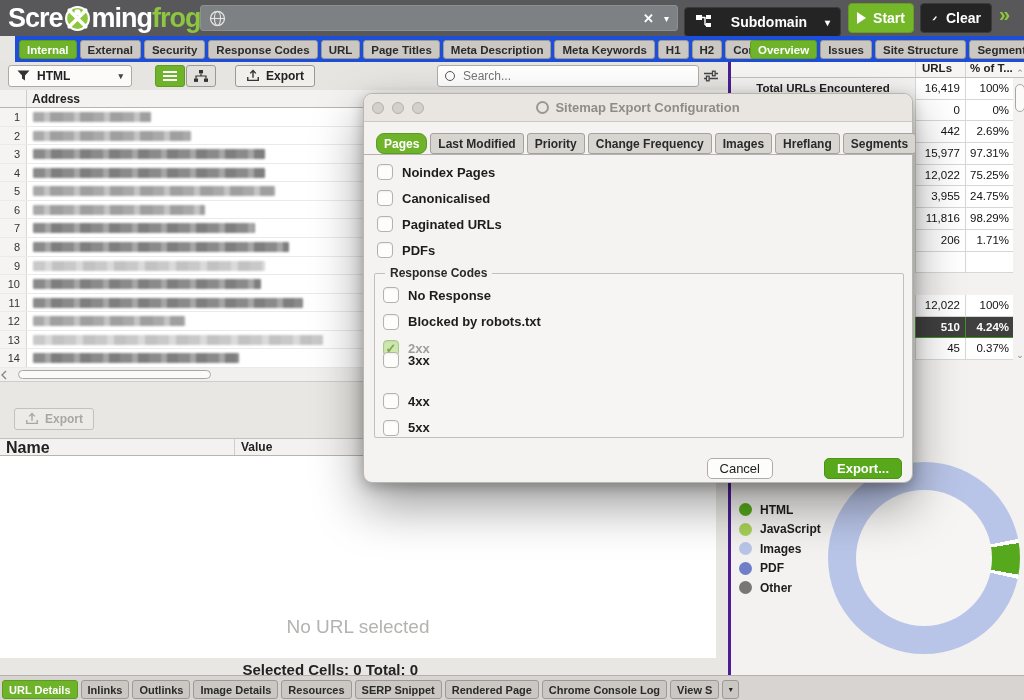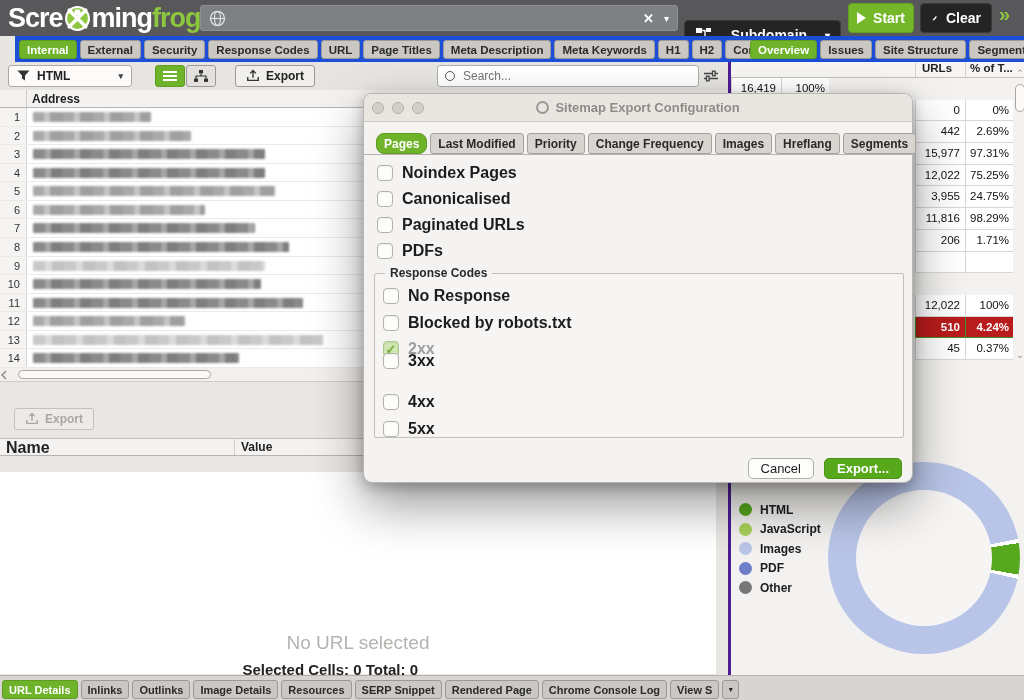--- a/index.html
+++ b/index.html
@@ -9,21 +9,21 @@
   
   #topbar{position:absolute;left:0;top:0;width:1024px;height:36px;background:#58585a;display:flex;align-items:center;}
   #logo{display:flex;align-items:center;margin-left:8px;font-weight:bold;font-size:27px;letter-spacing:-1px;color:#fff;}
   #logo .green{color:#8dc63f;}
   #logo svg{margin:0 1px;}
   #urlfield{position:absolute;left:200px;top:5px;width:478px;height:26px;background:#7e8184;border:1px solid #8d9093;border-radius:3px;display:flex;align-items:center;padding:0 8px;}
   #urlfield input{flex:1;background:transparent;border:none;outline:none;color:#f0f0f0;font-size:13px;}
   #url-clear-x{color:#fff;font-weight:bold;font-size:13px;margin:0 10px 0 6px;cursor:pointer;}
   .caret{color:#fff;font-size:10px;}
   .darkbtn{height:30px;background:#242424;border:1px solid #3a3a3a;border-radius:4px;color:#fff;display:flex;align-items:center;font-size:14px;font-weight:bold;gap:8px;padding:0 10px;}
-  #subdomain-dd{position:absolute;left:684px;top:20px;width:157px;justify-content:space-between;}
+  #subdomain-dd{position:absolute;left:684px;top:7px;width:157px;justify-content:space-between;}
   #start-btn{position:absolute;left:848px;top:3px;width:66px;height:30px;background:#74b729;border:1px solid #639f20;border-radius:4px;color:#fff;font-size:14px;font-weight:bold;display:flex;align-items:center;justify-content:center;gap:7px;}
   .play{width:0;height:0;border-left:9px solid #fff;border-top:6px solid transparent;border-bottom:6px solid transparent;}
   #clear-btn{position:absolute;left:920px;top:3px;width:72px;justify-content:center;}
   #overflow-chevrons{position:absolute;left:999px;top:3px;color:#8dc63f;font-size:20px;font-weight:bold;}
 
   
   #tabstrip{position:absolute;left:15px;top:36px;width:1024px;height:31px;background:#1d4ed8;border-bottom:1px solid #b4b1ae;}
   .tab{height:19px;margin-top:4px;background:#cbc8c4;border:1px solid #9c9996;border-radius:3px;display:flex;align-items:center;padding:0 7px;font-size:11.5px;font-weight:bold;color:#2a2a2a;white-space:nowrap;cursor:pointer;}
   .tab.active{background:#6fb32b;border-color:#5d9b21;color:#fff;}
   .tabrow{display:flex;gap:3px;position:absolute;top:0;}
@@ -58,21 +58,21 @@
   .shadeD{background:repeating-linear-gradient(90deg,#8a8a8a 0 12px,#a6a6a6 12px 18px,#7e7e7e 18px 29px);}
   #hscroll{position:absolute;left:0;top:368px;width:728px;height:14px;background:#f2f0ee;border-bottom:1px solid #cfccc9;display:flex;align-items:center;}
   #hscroll .thumb{margin-left:10px;width:193px;height:9px;border:1px solid #a9a6a2;border-radius:5px;background:#fbfaf9;}
 
   
   #detailspane{position:absolute;left:0;top:382px;width:728px;height:293px;background:#e9e7e4;}
   #export-bottom{position:absolute;left:14px;top:26px;height:22px;background:#edebe8;border:1px solid #c4c1bd;border-radius:3px;display:flex;align-items:center;gap:6px;padding:0 10px;font-size:12px;font-weight:bold;color:#aaa7a3;}
   #nv-head{position:absolute;left:0;top:56px;width:716px;height:18px;background:#f4f2f0;border-top:1px solid #c4c1bd;border-bottom:1px solid #b7b4b1;display:flex;}
   #nv-head .c1{width:235px;border-right:1px solid #cfccc9;padding-left:6px;font-size:16px;font-weight:bold;color:#222;line-height:17px;}
   #nv-head .c2{padding-left:6px;font-size:12px;font-weight:bold;color:#222;line-height:17px;}
-  #nv-body{position:absolute;left:0;top:90px;width:716px;height:202px;background:#fff;}
+  #nv-body{position:absolute;left:0;top:74px;width:716px;height:202px;background:#fff;}
   #no-url{position:absolute;left:0;top:160px;width:716px;text-align:center;font-size:19px;color:#b5b3b0;}
   #status-cells{position:absolute;right:310px;top:279px;font-size:15px;font-weight:bold;color:#222;}
 
   
   #bottombar{position:absolute;left:0;top:675px;width:1024px;height:25px;background:#d7d4d1;border-top:1px solid #b4b1ae;}
   #bottom-tabs{left:2px;}
   #bottom-tabs .tab{font-size:11px;padding:0 6px;}
 
   
   #rightpanel{position:absolute;left:728px;top:62px;width:296px;height:613px;background:#f3f2f0;border-left:3px solid #4c1d95;}
@@ -80,21 +80,21 @@
   #ov-head div{font-size:11.5px;font-weight:bold;color:#222;}
   #ov-head .h1{width:184px;}
   #ov-head .h2{width:50px;text-align:left;padding-left:6px;border-left:1px solid #d4d1ce;}
   #ov-head .h3{width:48px;padding-left:4px;border-left:1px solid #d4d1ce;}
   .ov-row{display:flex;height:21.7px;font-size:11.5px;}
   .ov-row .lab{width:184px;text-align:center;font-weight:bold;color:#222;line-height:21px;overflow:hidden;white-space:nowrap;}
   .ov-row .u,.ov-row .p{background:#fff;border-bottom:1px solid #d9d7d4;text-align:right;line-height:21px;color:#111;}
   .ov-row .u{width:50px;border-left:1px solid #d9d7d4;padding-right:5px;}
   .ov-row .p{width:48px;border-left:1px solid #d9d7d4;padding-right:4px;}
   .ov-row.gap .u,.ov-row.gap .p{background:transparent;border:none;}
-  .ov-row.selected .u,.ov-row.selected .p{background:#b91c1c;color:#fff;font-weight:bold;border-color:#3f9626;}
+  .ov-row.selected .u,.ov-row.selected .p{background:#404040;color:#fff;font-weight:bold;border-color:#3f9626;}
   #ov-scroll{position:absolute;left:282px;top:0;width:14px;height:613px;}
   #ov-scroll .thumb{position:absolute;left:2px;top:22px;width:10px;height:28px;border:1px solid #a9a6a2;border-radius:5px;background:#fbfaf9;}
   .scr-arrow{position:absolute;left:2px;width:10px;height:10px;color:#8a8783;font-size:9px;text-align:center;line-height:10px;cursor:pointer;}
 
   
   #legend{position:absolute;left:8px;top:438px;}
   .leg-item{display:flex;align-items:center;height:19.5px;gap:8px;}
   .leg-dot{width:13px;height:13px;border-radius:50%;}
   .leg-label{font-size:12px;font-weight:bold;color:#1c1c1c;}
   #donut{position:absolute;left:97px;top:400px;width:192px;height:192px;border-radius:50%;}
@@ -106,26 +106,26 @@
   .tl-circle{width:12px;height:12px;border-radius:50%;background:#d3d0cb;border:1px solid #b4b1ac;margin-left:8px;cursor:pointer;}
   #dlg-title-text{position:absolute;left:0;width:100%;text-align:center;font-size:13px;font-weight:bold;color:#8f8c88;pointer-events:none;}
   #dlg-frog-icon{display:inline-block;width:13px;height:13px;border-radius:50%;border:2px solid #9b9894;vertical-align:-2px;margin-right:6px;}
   #dlg-tabs-wrap{position:absolute;left:0;top:38px;width:100%;height:23px;border-bottom:1px solid #b4b1ae;}
   #dlg-tabs{left:12px;display:flex;gap:3px;position:absolute;}
   #dlg-tabs .tab{margin-top:1px;height:21px;font-size:12px;background:#d8d5d1;border-color:#a5a29e;}
   #dlg-tabs .tab.active{background:#6fb32b;border-color:#5d9b21;color:#fff;border-radius:8px;}
   .cbx-row{position:absolute;display:flex;align-items:center;gap:9px;}
   .cbx{width:16px;height:16px;background:#fdfdfc;border:1.5px solid #b5b2ae;border-radius:4px;box-shadow:inset 0 1px 2px rgba(0,0,0,.06);display:flex;align-items:center;justify-content:center;cursor:pointer;}
   .cbx.checked{background:#cfe6b2;border-color:#a8c98a;color:#79ab3e;font-size:13px;font-weight:bold;}
-  .cbx-label{font-size:16px;font-weight:bold;color:#1c1c1c;}
+  .cbx-label{font-size:13px;font-weight:bold;color:#1c1c1c;}
   .cbx-label.muted{color:#9e9e9e;}
   #rc-fieldset{position:absolute;left:10px;top:179px;width:530px;height:165px;border:1px solid #c3c0bc;border-radius:2px;background:#f6f5f3;}
   #rc-legend{position:absolute;left:10px;top:-8px;background:#f4f3f1;padding:0 5px;font-size:12px;font-weight:bold;color:#2a2a2a;}
   #dlg-buttons{position:absolute;right:10px;top:364px;display:flex;gap:10px;}
-  .dlg-btn{height:21px;border-radius:5px;font-size:13px;display:flex;align-items:center;justify-content:center;padding:0 12px;cursor:pointer;}
+  .dlg-btn{height:21px;border-radius:5px;font-size:13px;display:flex;align-items:center;justify-content:center;padding:0 12px;cursor:pointer;margin-left:41px;}
   #btn-cancel{background:#fdfdfc;border:1px solid #b0ada9;color:#222;}
   #btn-export{background:#58a81c;border:1px solid #4c9317;color:#fff;font-weight:bold;}
 </style>
 </head>
 <body>
 
 <div id="stage">
 
   <div id="topbar">
     <div id="logo">
@@ -342,20 +342,21 @@
   </div>
 
   <div id="rightpanel">
     <div id="ov-head">
       <div class="h1"></div>
       <div class="h2">URLs</div>
       <div class="h3">% of T...</div>
     </div>
     <div id="ov-rows">
         <div class="ov-row">
+          <div class="lab">Total URLs Encountered</div>
           <div class="u">16,419</div>
           <div class="p">100%</div>
         </div>
         <div class="ov-row">
           <div class="lab"></div>
           <div class="u">0</div>
           <div class="p">0%</div>
         </div>
         <div class="ov-row">
           <div class="lab"></div>

